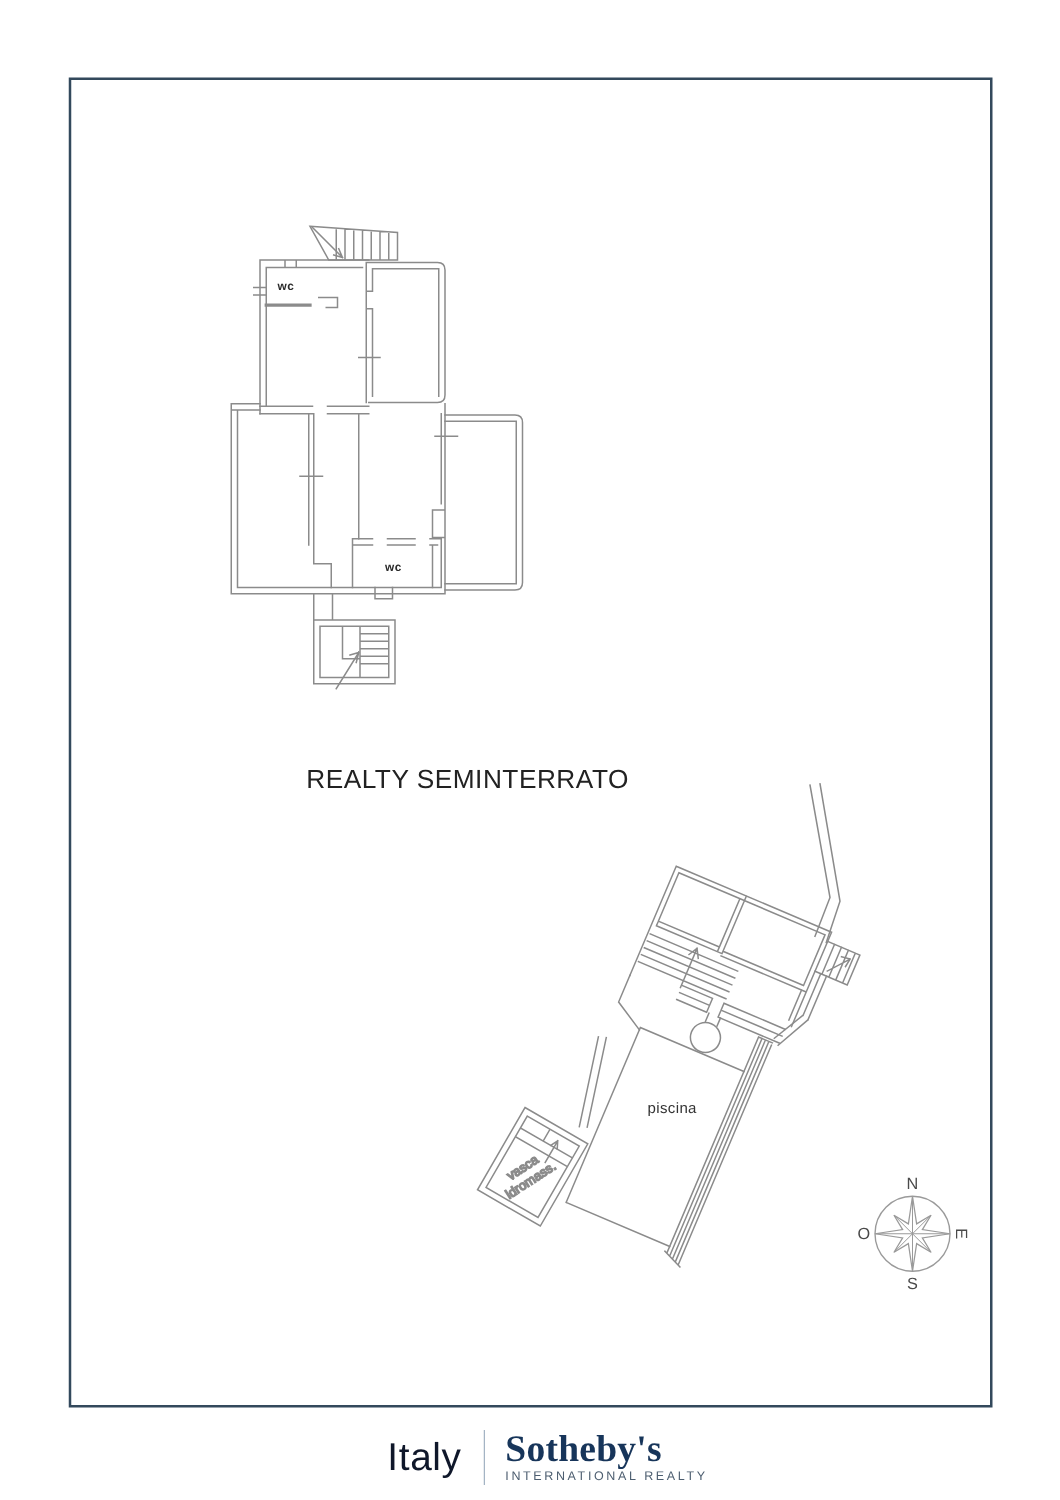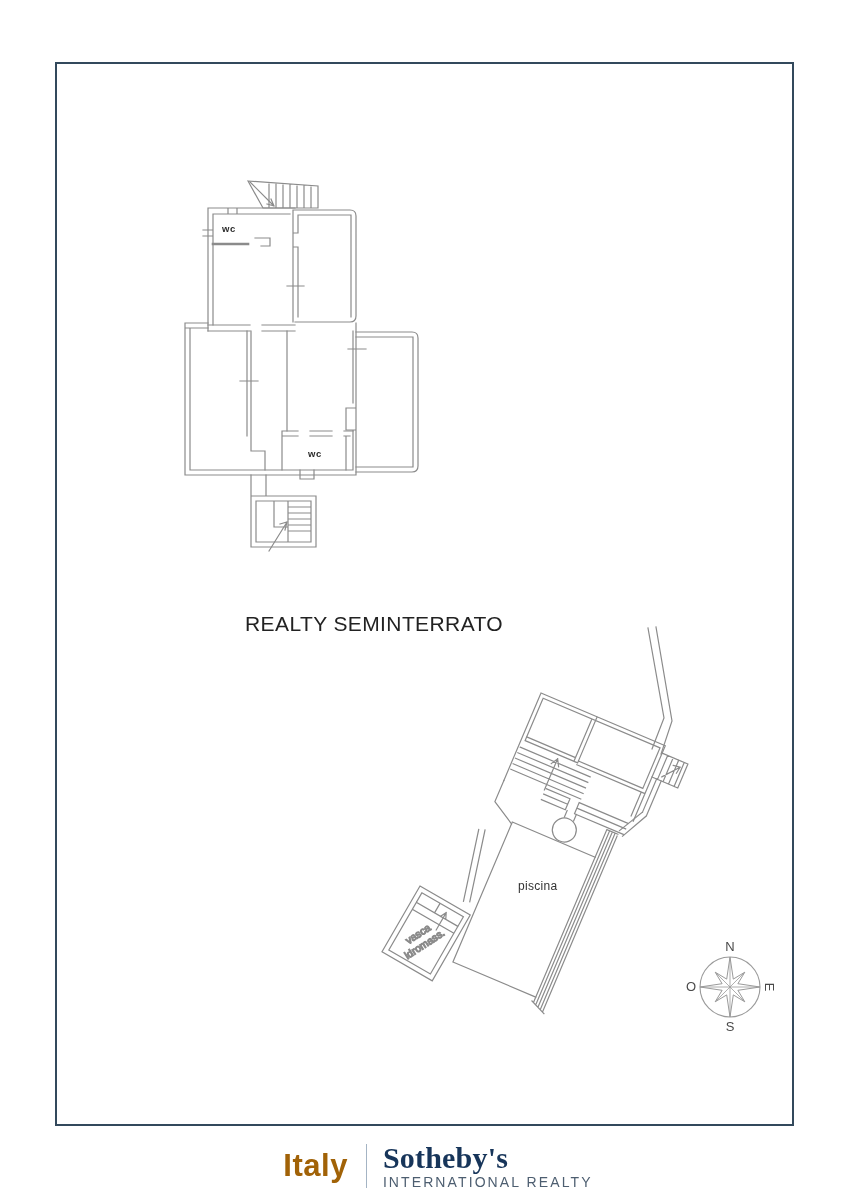--- a/index.html
+++ b/index.html
@@ -23,33 +23,33 @@
   .wc-label{font-size:9.5px;font-weight:bold;letter-spacing:0.5px;}
   .pool-label{font-size:12px;letter-spacing:0.3px;fill:#333;}
   .tub-label{font-size:10.5px;fill:#333;}
   .compass-letter{font-size:13px;fill:#4a4a4a;font-family:"Liberation Sans",sans-serif;}
   .footer{
     position:absolute;left:0;top:1138px;width:848px;height:56px;
     display:flex;align-items:center;justify-content:center;
     transform:translateX(14px);
   }
   .footer .country{
-    font-size:31px;font-weight:700;color:#a16207;letter-spacing:0.5px;
+    font-size:31px;font-weight:400;color:#0f172a;letter-spacing:0.5px;
     font-family:"Liberation Sans",sans-serif;
   }
   .footer .divider{
     width:1px;height:44px;background:#a4b4c4;margin:0 16px 0 18px;
   }
   .footer .brand{display:flex;flex-direction:column;align-items:flex-start;}
   .footer .brand-name{
     font-family:"Liberation Serif",serif;font-size:30px;font-weight:700;
     color:#17355a;line-height:1;letter-spacing:0.2px;
   }
   .footer .brand-sub{
-    font-size:14px;letter-spacing:2.1px;color:#4d5e70;margin-top:1px;
+    font-size:10px;letter-spacing:2.1px;color:#4d5e70;margin-top:1px;
     font-family:"Liberation Sans",sans-serif;
   }
 </style>
 </head>
 <body>
 
 <div class="page">
 
   <div class="frame"></div>
 

